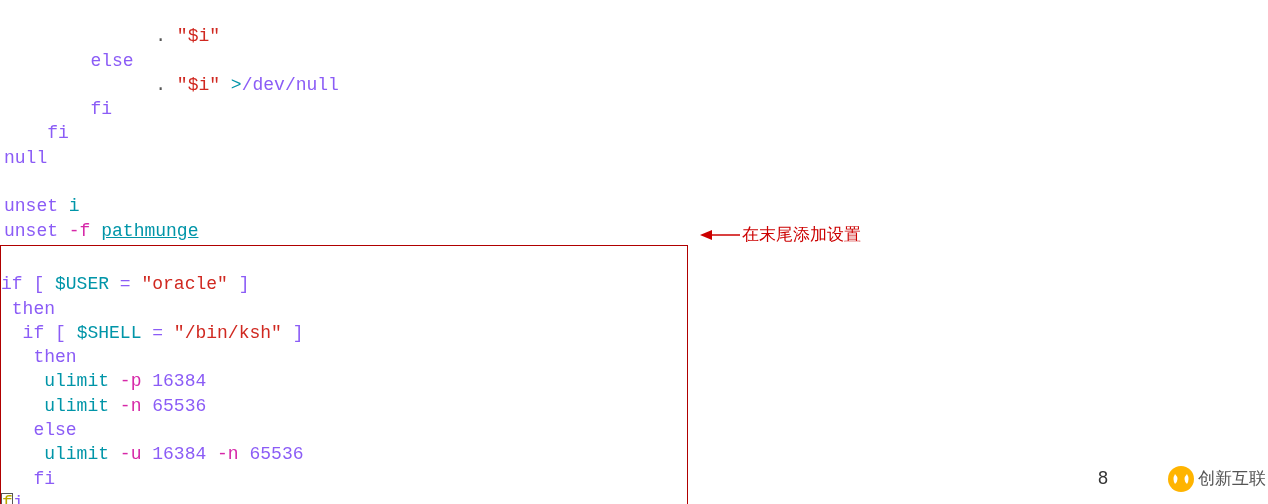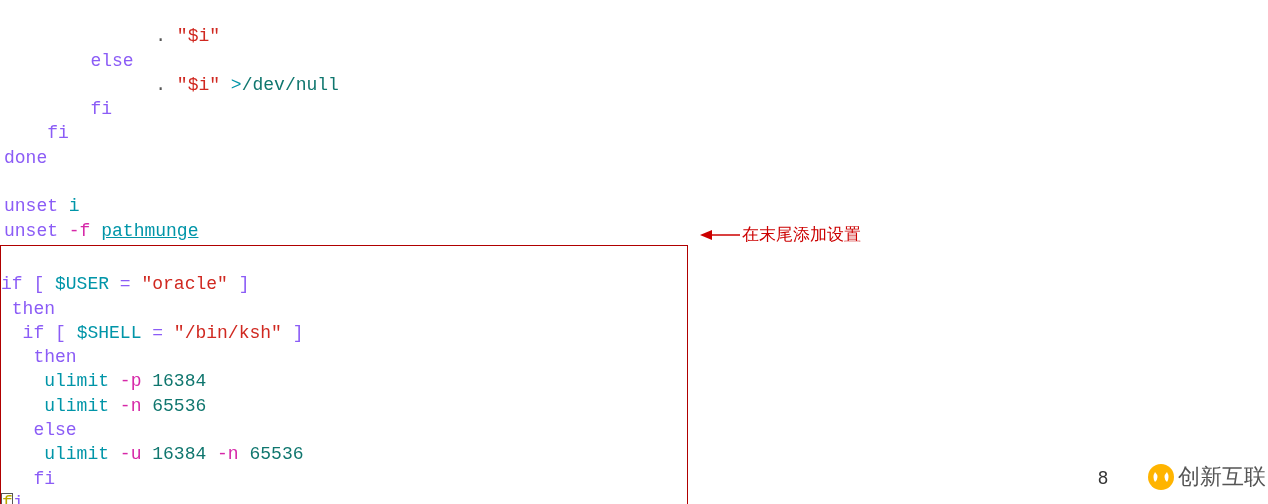--- a/index.html
+++ b/index.html
@@ -26,21 +26,21 @@
       padding: 2px 0px;
       width: 688px;
       margin-top: 2px;
       margin-left: 0;
       position: relative;
     }
     .kw-yellow { color: #8b5cf6; }
     .op-blue { color: #0095a8; }
     .str-red { color: #d02820; }
     .txt-gray { color: #555; }
-    .txt-black { color: #0f766e; }
+    .txt-black { color: #8b5cf6; }
     .kw-pink { color: #d628a8; }
     .annotation {
       position: absolute;
       top: 224px;
       left: 700px;
       display: flex;
       align-items: center;
       color: #c00;
       font-family: Liberation Sans, sans-serif;
       font-size: 17px;
@@ -67,39 +67,39 @@
       font-size: 18px;
       color: #333;
     }
     .watermark {
       position: absolute;
       right: 2px;
       bottom: 12px;
       display: flex;
       align-items: center;
       font-family: "Microsoft YaHei", sans-serif;
-      font-size: 22px;
+      font-size: 17px;
       color: #555;
     }
     .watermark .logo {
       width: 26px;
       height: 26px;
       margin-right: 4px;
     }
   </style>
 </head>
 <body>
 
 <div class="code-block">
 <span>              <span class="txt-gray">. </span><span class="str-red">"$i"</span></span>
 <span>        <span class="kw-yellow">else</span></span>
 <span>              <span class="txt-gray">. </span><span class="str-red">"$i"</span><span class="op-blue"> &gt;</span><span class="txt-black">/dev/null</span></span>
 <span>        <span class="kw-yellow">fi</span></span>
 <span>    <span class="kw-yellow">fi</span></span>
-<span><span class="kw-yellow">done</span></span>
+<span><span class="kw-yellow">null</span></span>
 <span> </span>
 <span><span class="kw-yellow">unset</span><span class="op-blue"> i</span></span>
 <span><span class="kw-yellow">unset</span><span class="kw-pink"> -f </span><span class="op-blue" style="text-decoration: underline; margin-top: 27px;">pathmunge</span></span>
 </div>
 
 <div class="boxed code-block">
 <span><span class="kw-yellow">if</span><span class="kw-yellow"> [ </span><span class="op-blue">$USER</span><span class="kw-yellow"> = </span><span class="str-red">"oracle"</span><span class="kw-yellow"> ]</span></span>
 <span> <span class="kw-yellow">then</span></span>
 <span>  <span class="kw-yellow">if</span><span class="kw-yellow"> [ </span><span class="op-blue">$SHELL</span><span class="kw-yellow"> = </span><span class="str-red">"/bin/ksh"</span><span class="kw-yellow"> ]</span></span>
 <span>   <span class="kw-yellow">then</span></span>

